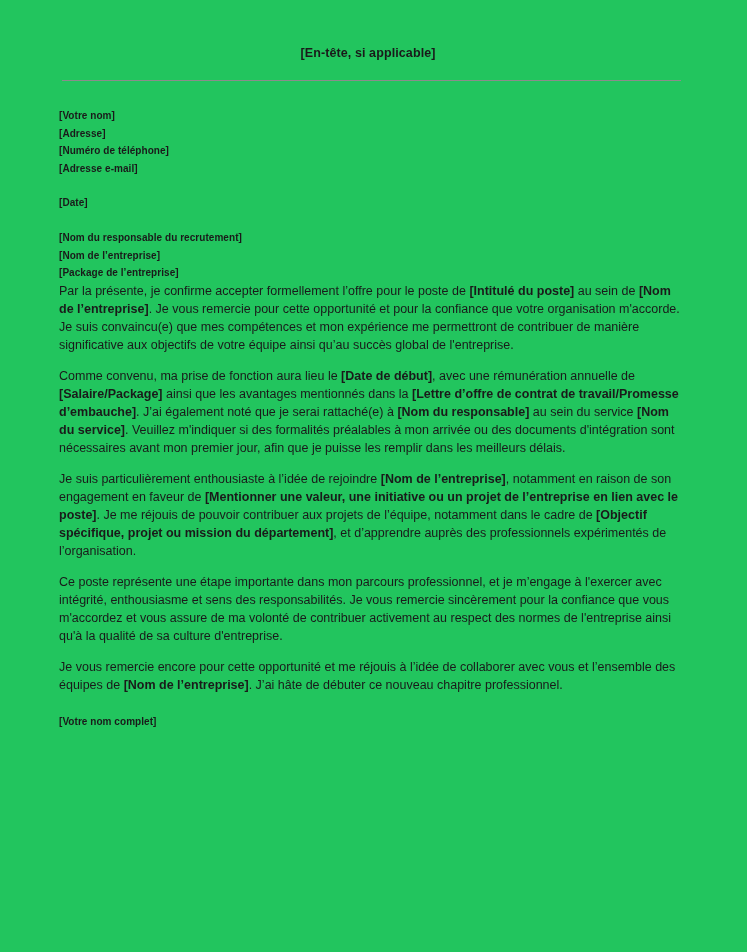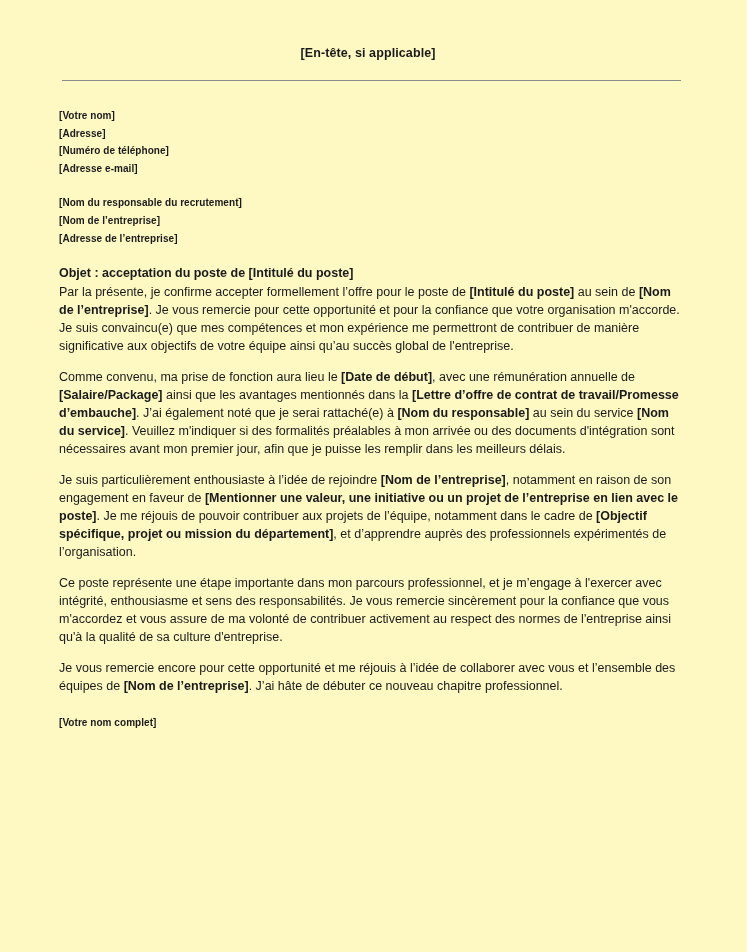--- a/index.html
+++ b/index.html
@@ -12,21 +12,21 @@
     height: 952px;
     font-family: "Liberation Sans", sans-serif;
     color: #1a1a1a;
     -webkit-font-smoothing: antialiased;
   }
   .page {
     box-sizing: border-box;
     width: 747px;
     height: 952px;
     padding: 44px 66px 0 59px;
-    background: #fef9c3;
+    background: #22c55e;
     position: relative;
   }
   .letter-header {
     text-align: center;
     font-size: 12.5px;
     font-weight: bold;
     line-height: 18px;
     letter-spacing: 0.1px;
     padding-right: 4px;
   }
@@ -89,28 +89,30 @@
 
   <hr class="header-rule">
 
   <div class="block bold-block sender-block">
     <div>[Votre nom]</div>
     <div>[Adresse]</div>
     <div>[Numéro de téléphone]</div>
     <div>[Adresse e-mail]</div>
   </div>
 
+  <div class="block bold-block date-block">
+    <div>[Date]</div>
+  </div>
 
   <div class="block bold-block recipient-block">
     <div>[Nom du responsable du recrutement]</div>
     <div>[Nom de l’entreprise]</div>
-    <div>[Adresse de l’entreprise]</div>
+    <div>[Package de l’entreprise]</div>
   </div>
 
-  <div class="subject-line">Objet : acceptation du poste de [Intitulé du poste]</div>
 
 
   <div class="body-copy" id="body-copy">
       <p class="para"><span>Par la présente, je confirme accepter formellement l’offre pour le poste de </span><b>[Intitulé du poste]</b><span> au sein de </span><b>[Nom de l’entreprise]</b><span>. Je vous remercie pour cette opportunité et pour la confiance que votre organisation m'accorde. Je suis convaincu(e) que mes compétences et mon expérience me permettront de contribuer de manière significative aux objectifs de votre équipe ainsi qu’au succès global de l'entreprise.</span></p>
       <p class="para"><span>Comme convenu, ma prise de fonction aura lieu le </span><b>[Date de début]</b><span>, avec une rémunération annuelle de </span><b>[Salaire/Package]</b><span> ainsi que les avantages mentionnés dans la </span><b>[Lettre d’offre de contrat de travail/Promesse d’embauche]</b><span>. J’ai également noté que je serai rattaché(e) à </span><b>[Nom du responsable]</b><span> au sein du service </span><b>[Nom du service]</b><span>. Veuillez m'indiquer si des formalités préalables à mon arrivée ou des documents d'intégration sont nécessaires avant mon premier jour, afin que je puisse les remplir dans les meilleurs délais.</span></p>
       <p class="para"><span>Je suis particulièrement enthousiaste à l’idée de rejoindre </span><b>[Nom de l’entreprise]</b><span>, notamment en raison de son engagement en faveur de </span><b>[Mentionner une valeur, une initiative ou un projet de l’entreprise en lien avec le poste]</b><span>. Je me réjouis de pouvoir contribuer aux projets de l’équipe, notamment dans le cadre de </span><b>[Objectif spécifique, projet ou mission du département]</b><span>, et d’apprendre auprès des professionnels expérimentés de l’organisation.</span></p>
       <p class="para"><span>Ce poste représente une étape importante dans mon parcours professionnel, et je m’engage à l'exercer avec intégrité, enthousiasme et sens des responsabilités. Je vous remercie sincèrement pour la confiance que vous m'accordez et vous assure de ma volonté de contribuer activement au respect des normes de l'entreprise ainsi qu'à la qualité de sa culture d'entreprise.</span></p>
       <p class="para"><span>Je vous remercie encore pour cette opportunité et me réjouis à l’idée de collaborer avec vous et l’ensemble des équipes de </span><b>[Nom de l’entreprise]</b><span>. J’ai hâte de débuter ce nouveau chapitre professionnel.</span></p>
     </div>
 

